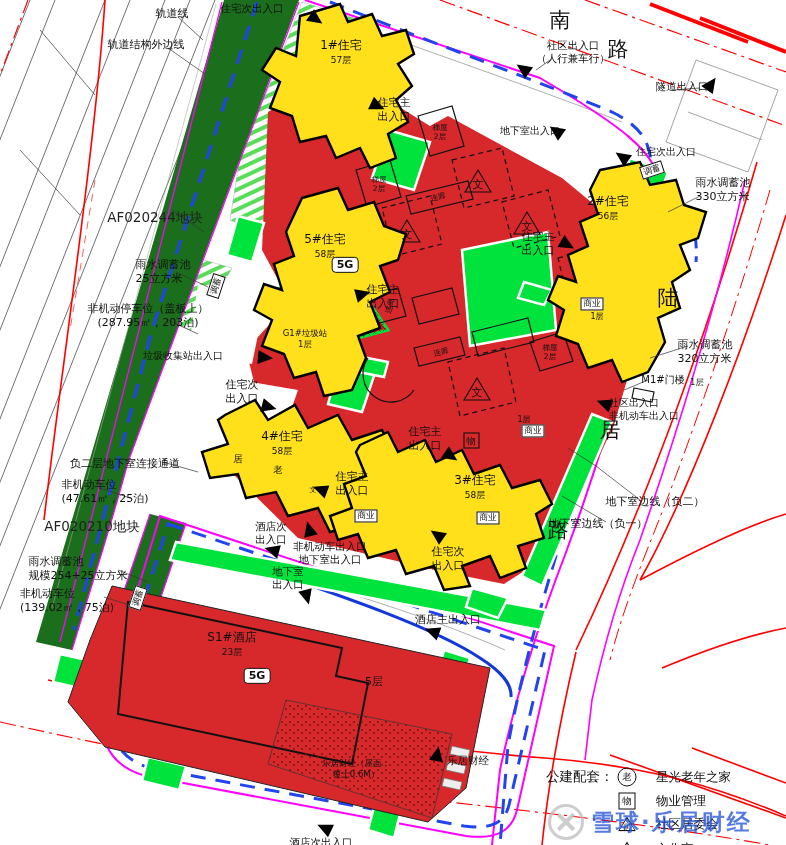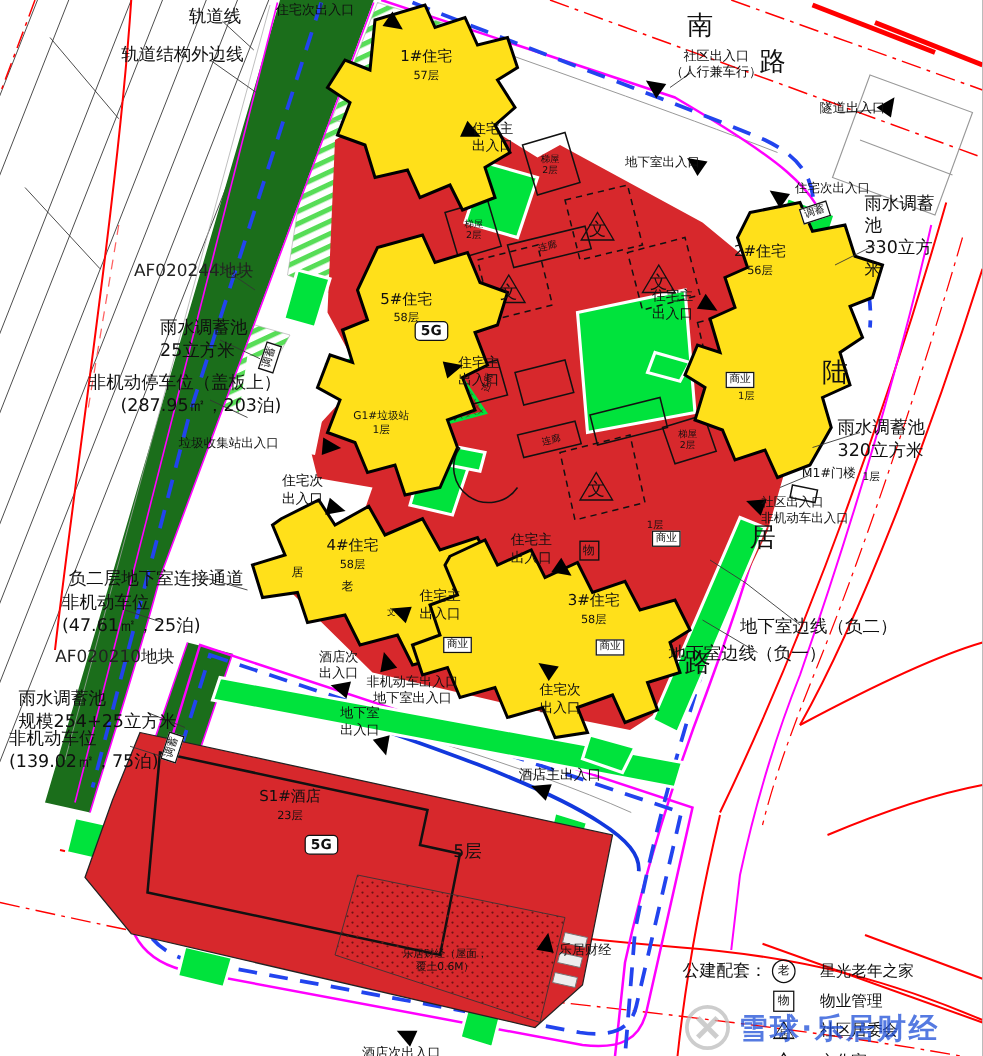--- a/index.html
+++ b/index.html
@@ -1,19 +1,19 @@
 <!DOCTYPE html>
 <html><head>
 <meta charset="utf-8">
 <style>
   html,body{margin:0;padding:0;background:#888;}
   #stage{position:relative;width:786px;height:845px;background:#fff;overflow:hidden;
          font-family:"DejaVu Sans",sans-serif;color:#101010;margin:0 auto;}
   #basemap{position:absolute;left:0;top:0;}
-  .lbl{position:absolute;transform:translate(-50%,-50%);font-size:14px;color:#101010;
+  .lbl{position:absolute;transform:translate(-50%,-50%);font-size:11px;color:#101010;
        white-space:pre-line;text-align:center;line-height:1.25;z-index:5;pointer-events:none;}
   .big{font-size:21px;}
   .plot{font-size:13.5px;color:#222;}
   .bldg{position:absolute;transform:translate(-50%,-50%);text-align:center;z-index:5;}
   .bldg .nm{font-size:12px;display:block;}
   .bldg .fl{font-size:9px;display:block;}
   .badge{position:absolute;transform:translate(-50%,-50%);background:#fff;border:1px solid #111;
          font-size:8.5px;padding:0 2px;line-height:1.3;z-index:6;white-space:nowrap;}
   .g5{font-size:11px;font-weight:bold;border:1.6px solid #111;border-radius:4px;padding:0 4px;text-align:center;}
   .rot72{transform:translate(-50%,-50%) rotate(-72deg);}
@@ -261,21 +261,21 @@
 <div class="lbl big" style="left:618px;top:49px">路</div>
 <div class="lbl big" style="left:668px;top:298px">陆</div>
 <div class="lbl big" style="left:610px;top:430px">居</div>
 <div class="lbl big" style="left:558px;top:530px">路</div>
 
 <div class="lbl" style="left:172px;top:14px">轨道线</div>
 <div class="lbl" style="left:146px;top:45px">轨道结构外边线</div>
 <div class="lbl plot" style="left:155px;top:217px">AF020244地块</div>
 <div class="lbl" style="left:163px;top:272px;text-align:left">雨水调蓄池
 25立方米</div>
-<div class="lbl" style="left:148px;top:316px;text-align:right">非机动停车位（盖板上）
+<div class="lbl" style="left:148px;top:316px;text-align:center">非机动停车位（盖板上）
 (287.95㎡，203泊)</div>
 <div class="lbl" style="left:183px;top:356px;font-size:10px">垃圾收集站出入口</div>
 <div class="lbl" style="left:125px;top:464px">负二层地下室连接通道</div>
 <div class="lbl" style="left:105px;top:492px;text-align:left">非机动车位
 (47.61㎡，25泊)</div>
 <div class="lbl plot" style="left:92px;top:526px">AF020210地块</div>
 <div class="lbl" style="left:78px;top:569px;text-align:left">雨水调蓄池
 规模254+25立方米</div>
 <div class="lbl" style="left:67px;top:601px;text-align:left">非机动车位
 (139.02㎡，75泊)</div>

